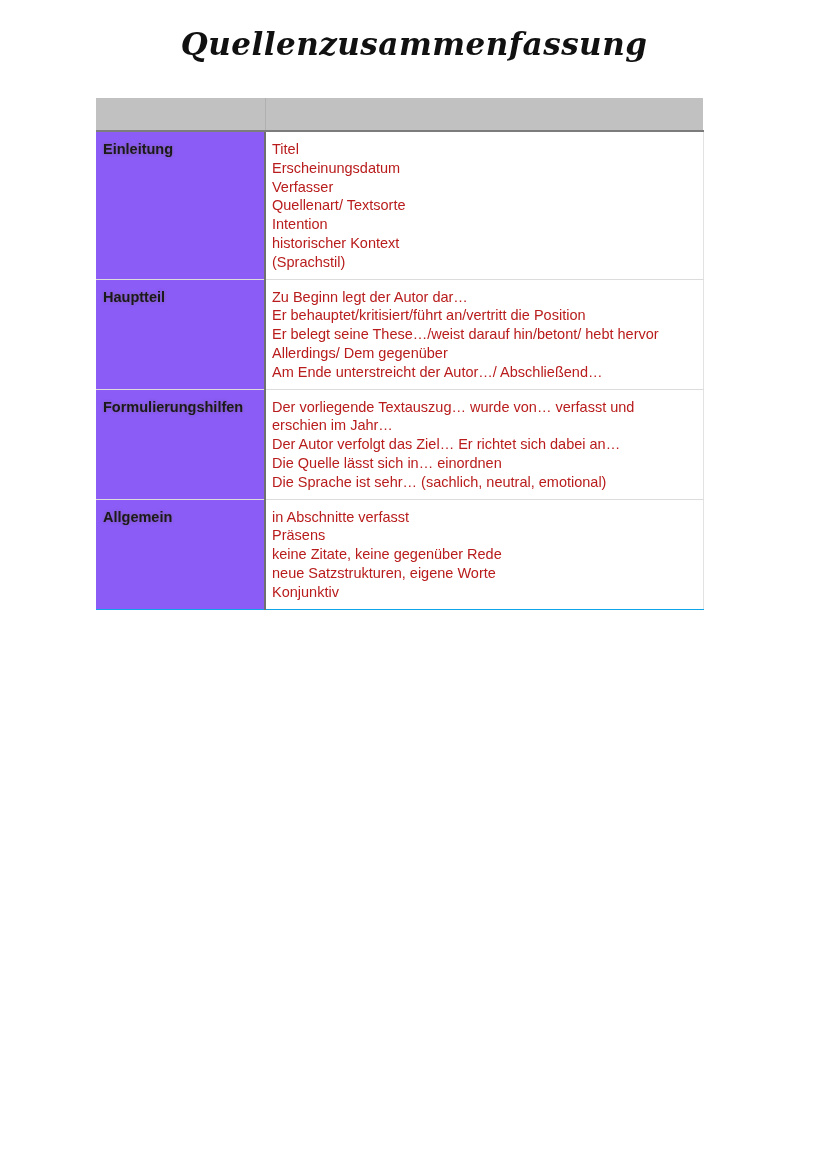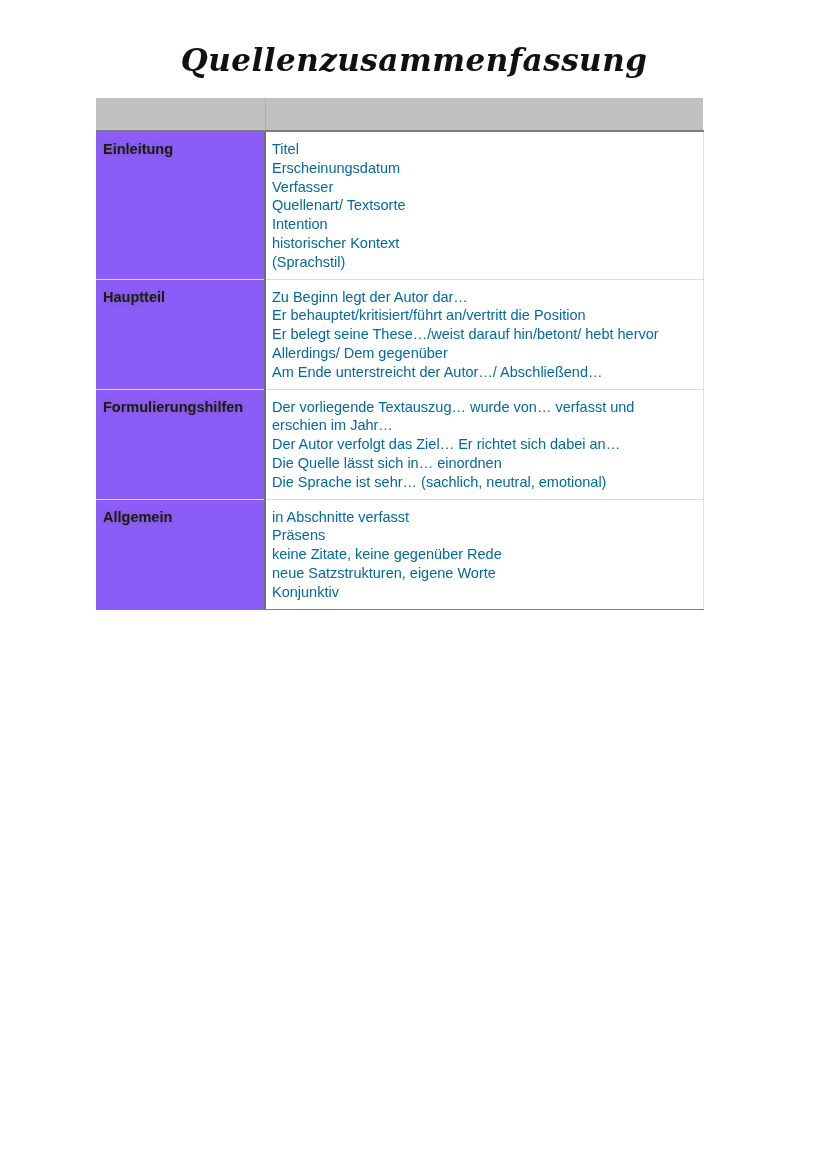--- a/index.html
+++ b/index.html
@@ -11,21 +11,21 @@
       width: 828px;
       height: 1171px;
       position: relative;
       overflow: hidden;
       font-family: "Liberation Sans", sans-serif;
       color: #1a1a1a;
     }
     .title-wrap {
       position: absolute;
       left: 0;
-      top: 38px;
+      top: 22px;
       width: 828px;
       text-align: center;
     }
     .title {
       display: inline-block;
       position: relative;
       font-family: "DejaVu Serif", serif;
       font-style: italic;
       font-weight: bold;
       font-size: 31px;
@@ -86,21 +86,21 @@
     }
     .label {
       font-weight: bold;
       font-size: 14.5px;
       color: #1a1a1a;
       text-shadow: 0 0 3px rgba(120, 90, 110, 0.55);
     }
     .line {
       display: block;
       white-space: nowrap;
-      color: #0369a1;
+      color: #b91c1c;
     }
     .row:last-child td {
       border-bottom: 1px solid #0ea5e9;
     }
   </style>
 </head>
 <body>
 
 <div class="title-wrap">
   <span class="title">

